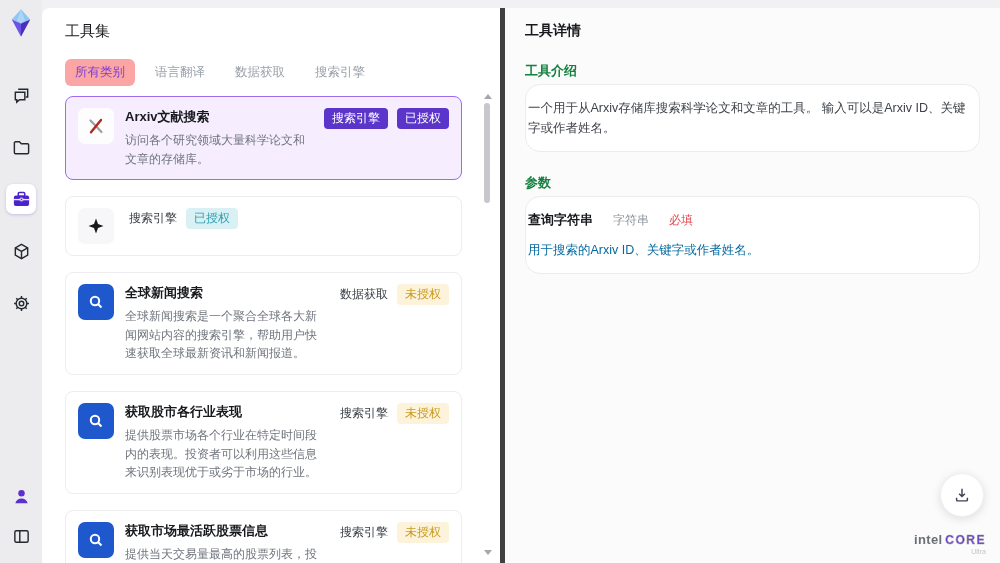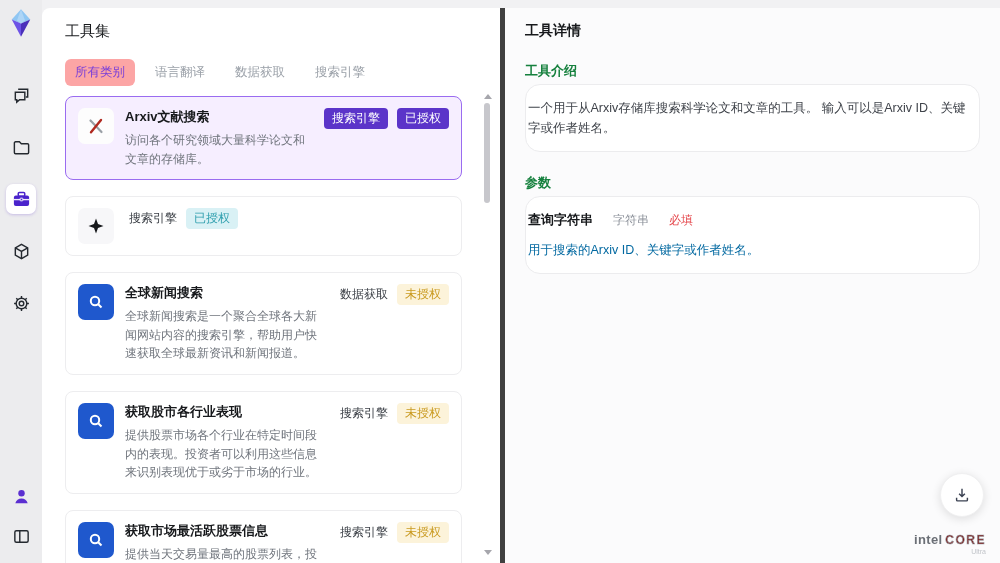--- a/index.html
+++ b/index.html
@@ -65,21 +65,21 @@
   .param-req { font-size:12px; color:#e5484d; }
   .param-desc { font-size:12.5px; color:#0369a1; margin-top:9px; }
 
   
   .fab { position:absolute; right:16px; bottom:46px; width:44px; height:44px; border-radius:50%;
     background:#fff; border:1px solid #f0f0f1; box-shadow:0 2px 10px rgba(0,0,0,.12);
     display:flex; align-items:center; justify-content:center; cursor:pointer; z-index:6; }
   .brand { position:absolute; right:14px; bottom:8px; text-align:right; z-index:6; line-height:1; }
   .brand-row { display:flex; align-items:baseline; gap:3px; }
   .brand-intel { font-size:13px; font-weight:bold; color:#6b6f76; letter-spacing:.3px; }
-  .brand-core { font-size:12px; color:#7f1d1d; letter-spacing:1.5px; font-weight:bold;
+  .brand-core { font-size:12px; color:#6d28d9; letter-spacing:1.5px; font-weight:bold;
     -webkit-text-stroke:.6px #9aa0a6; }
   .brand-sub { font-size:7px; color:#c2c5ca; margin-top:2px; }
 </style>
 </head>
 <body>
 
 <div class="rail">
   <div class="rail-logo">
     <svg viewBox="0 0 24 26" width="28" height="30">
       <polygon points="12,1 20,10 12,13.5 4,10" fill="#8fc6f3"></polygon>

